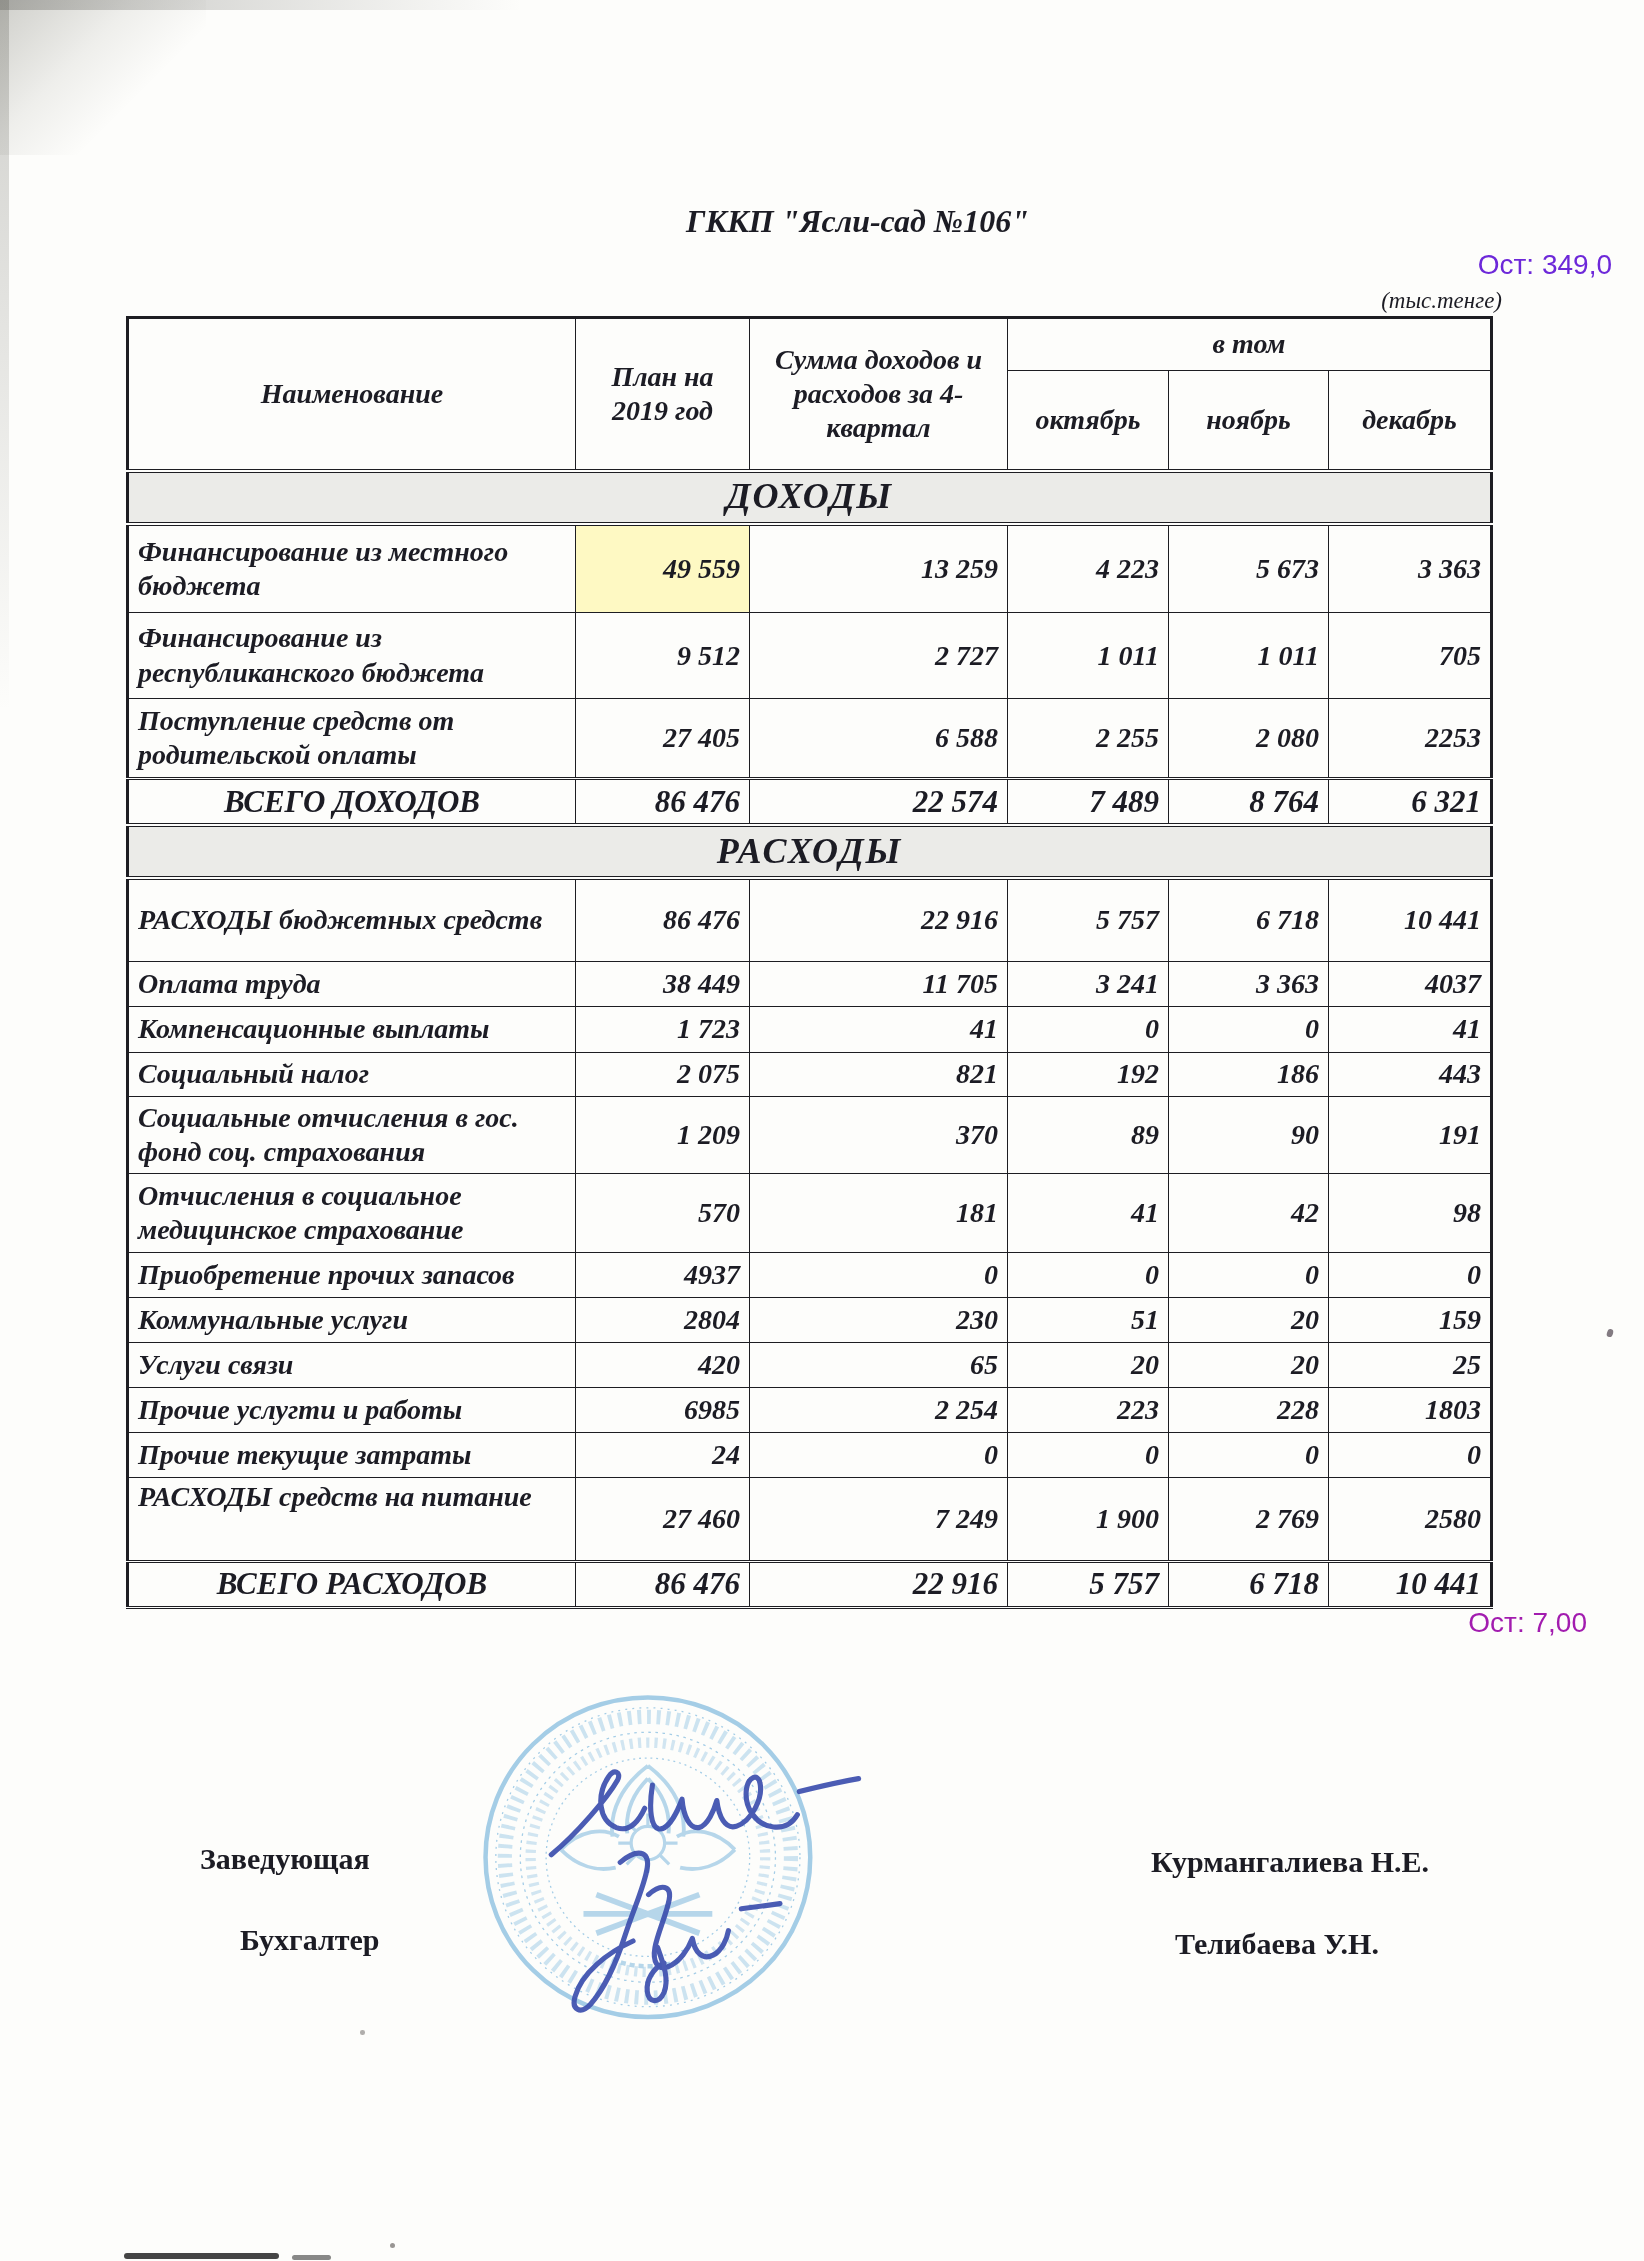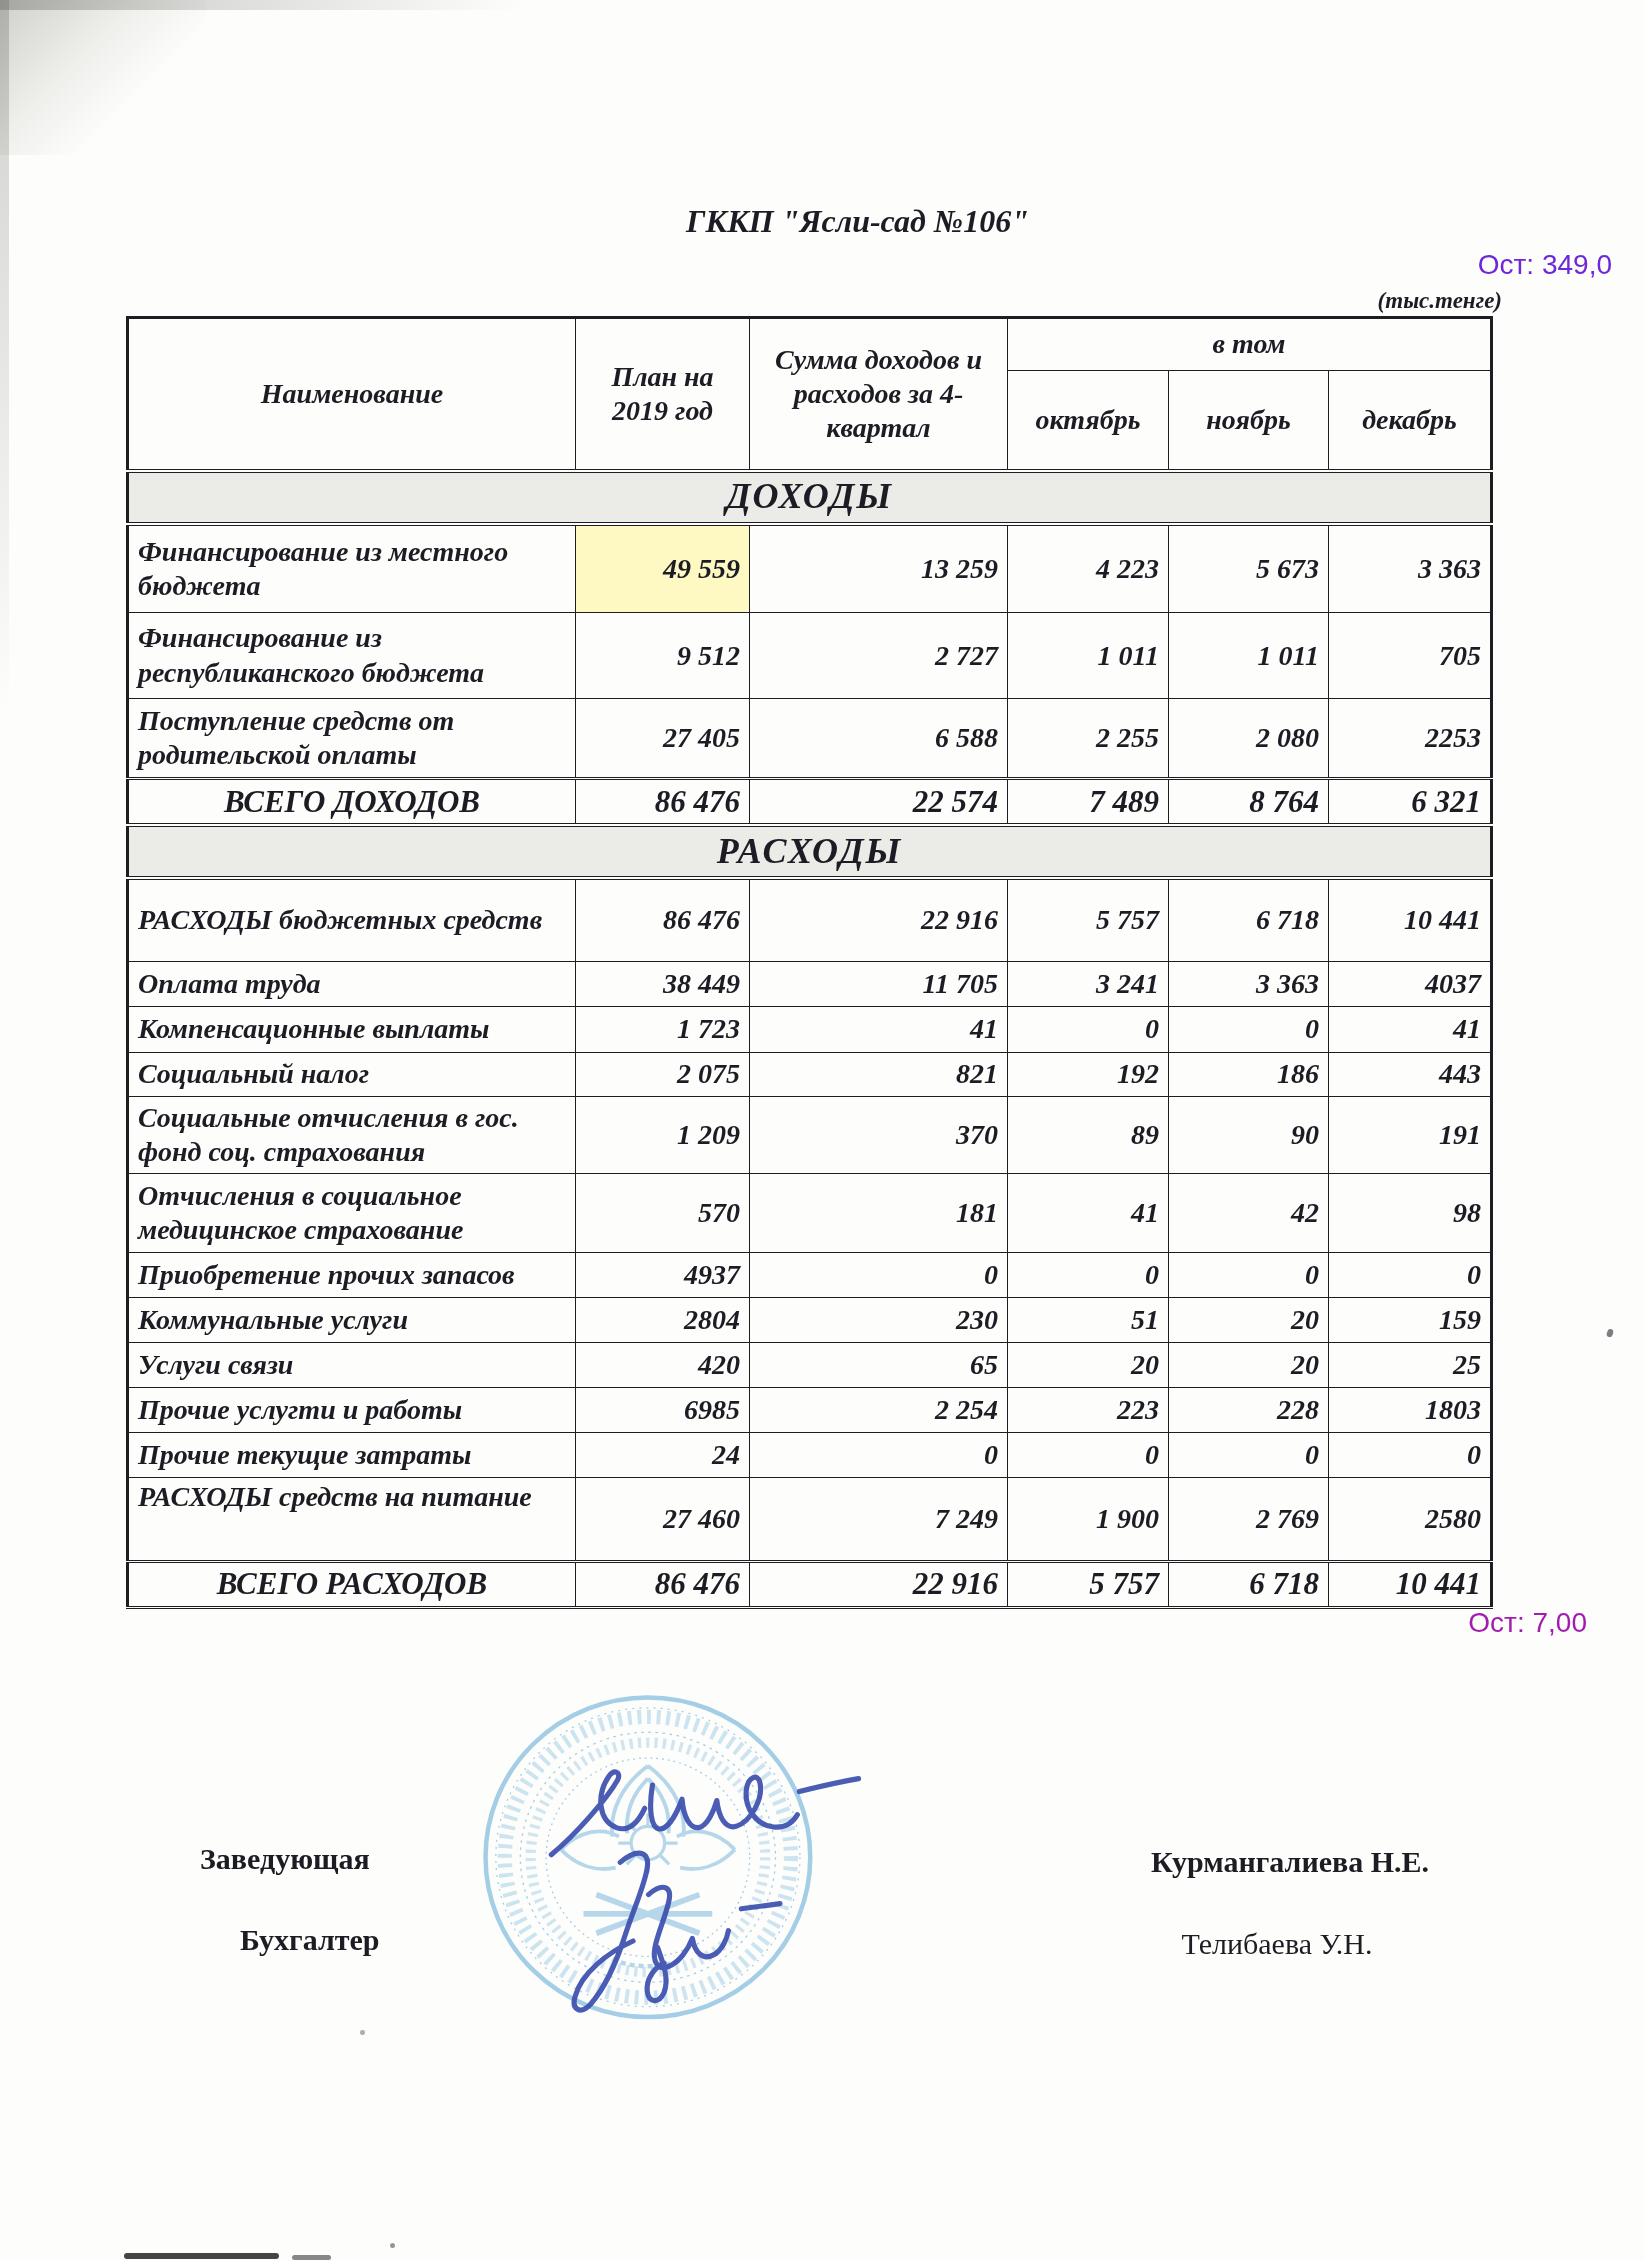--- a/index.html
+++ b/index.html
@@ -23,21 +23,21 @@
   
   .title1{position:absolute;left:135px;top:150px;width:1503px;text-align:center;
      font-size:33px;font-weight:bold;font-style:italic;letter-spacing:0.6px;}
   .title2{position:absolute;left:135px;top:203px;width:1445px;text-align:center;
      font-size:32px;font-weight:bold;font-style:italic;}
   .subtitle{position:absolute;left:135px;top:254px;width:1367px;text-align:center;
      font-size:25px;font-style:italic;font-weight:normal;}
   .ost-top{position:absolute;left:1354px;top:249px;width:258px;text-align:right;
      font-family:"Liberation Sans", sans-serif;font-size:28px;color:#6d28d9;}
   .units{position:absolute;left:1225px;top:288px;width:277px;text-align:right;
-     font-size:23px;font-style:italic;font-weight:bold;}
+     font-size:23px;font-style:italic;font-weight:normal;}
   .ost-bottom{position:absolute;left:1329px;top:1607px;width:258px;text-align:right;
      font-family:"Liberation Sans", sans-serif;font-size:28px;color:#a21caf;}
 
   
   table.report{position:absolute;left:126px;top:316px;width:1364px;border-collapse:collapse;table-layout:fixed;}
   table.report td{border:1.9px solid #1d1d22;vertical-align:middle;
      font-style:italic;font-weight:bold;font-size:28px;line-height:1.22;
      padding:2.6px 9px;overflow:hidden;}
   table.report{border:3.2px solid #1d1d22;}
   td.c-name{text-align:left;padding-left:10.3px;}
@@ -47,21 +47,21 @@
   tr.section td{background:#ebebe8;text-align:center;font-size:36px;letter-spacing:1.9px;
      border-top:4.5px double #1d1d22;border-bottom:4.5px double #1d1d22;}
   tr.total td{font-size:31px;border-top:3.9px double #1d1d22;border-bottom:3.9px double #1d1d22;}
   tr.total td.c-name{text-align:center;}
   td.shaded{background:#fef9c3;}
 
   
   .role1{position:absolute;left:200px;top:1842px;font-size:30px;font-weight:bold;}
   .role2{position:absolute;left:240px;top:1923px;font-size:30px;font-weight:bold;}
   .name1{position:absolute;left:1032px;top:1845px;width:516px;text-align:center;font-size:30px;font-weight:bold;}
-  .name2{position:absolute;left:1032px;top:1927px;width:490px;text-align:center;font-size:30px;font-weight:normal;}
+  .name2{position:absolute;left:1032px;top:1927px;width:490px;text-align:center;font-size:30px;font-weight:bold;}
 
   .stamp-wrap{position:absolute;left:464px;top:1682px;}
 </style>
 </head>
 <body>
 
 <div class="page">
 
   <div class="smudge-tl"></div>
   <div class="smudge-top"></div>

